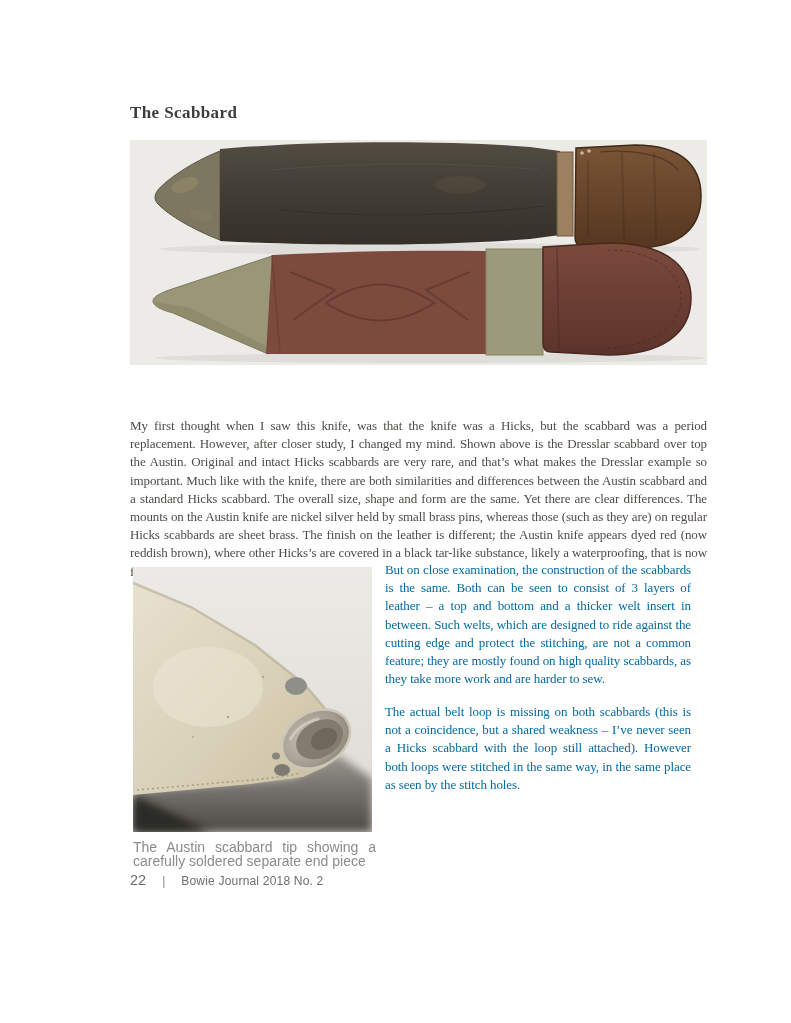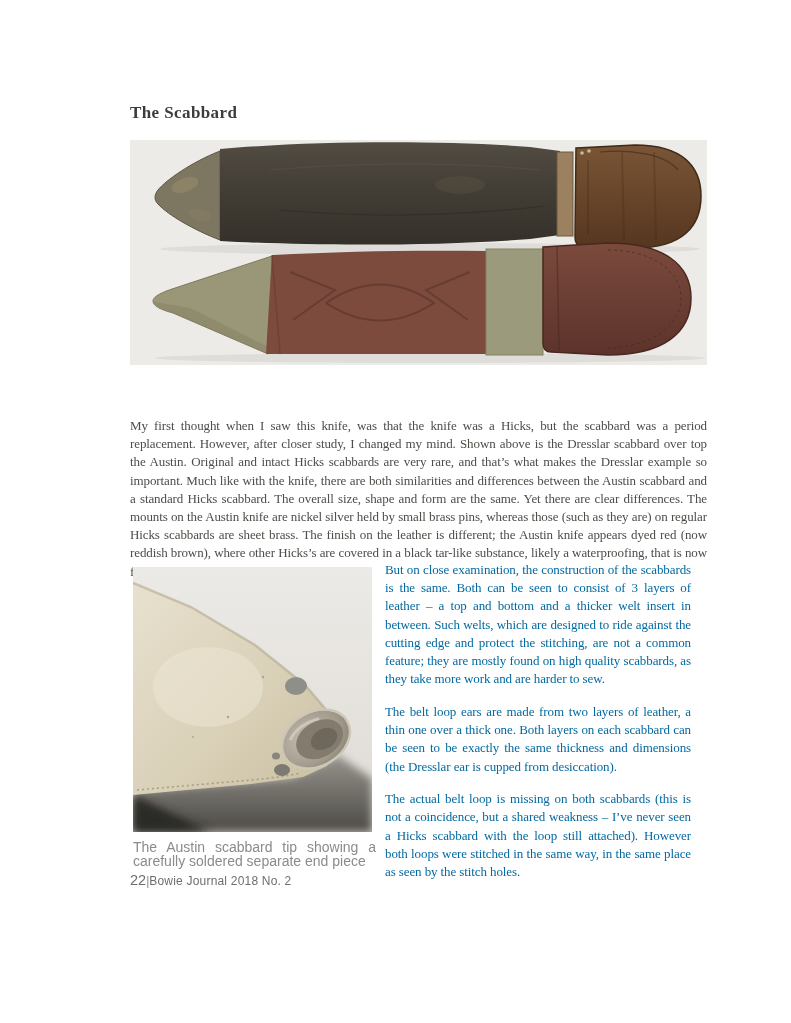--- a/index.html
+++ b/index.html
@@ -44,21 +44,21 @@
   .right-col{
     position:absolute;top:561px;left:385px;width:306px;
     font-size:13px;line-height:18.2px;
     text-align:justify;
     color:#0369a1;
     letter-spacing:-0.1px;
   }
   .right-col p{margin:0 0 14.5px 0;}
   .footer{
     position:absolute;top:872px;left:130px;
-    display:flex;align-items:baseline;gap:0;
+    display:flex;align-items:baseline;gap:16px;
     font-family:"Liberation Sans", sans-serif;
     color:#6e6e6e;
   }
   .footer .pageno{font-size:14.5px;}
   .footer .sep{font-size:12px;color:#8a8a8a;}
   .footer .journal{font-size:12px;letter-spacing:.2px;}
 </style>
 </head>
 <body>
 
@@ -174,21 +174,20 @@
           <ellipse cx="190" cy="176" rx="14" ry="10" fill="#6e675c"></ellipse>
           <path d="M160 160 Q 175 150 196 156" stroke="#d8d2c4" stroke-width="3" fill="none" opacity="0.7"></path>
         </g>
       </svg>
     </div>
     <div class="figure-caption">The Austin scabbard tip showing a carefully soldered separate end piece</div>
   </div>
 
   <div class="right-col">
     <p>But on close examination, the construction of the scabbards is the same. Both can be seen to consist of 3 layers of leather – a top and bottom and a thicker welt insert in between. Such welts, which are designed to ride against the cutting edge and protect the stitching, are not a common feature; they are mostly found on high quality scabbards, as they take more work and are harder to sew.</p>
-    <p>The belt loop ears are made from two layers of leather, a thin one over a thick one. Both layers on each scabbard can be seen to be exactly the same thickness and dimensions (the Dresslar ear is cupped from desiccation).</p>
     <p>The actual belt loop is missing on both scabbards (this is not a coincidence, but a shared weakness – I’ve never seen a Hicks scabbard with the loop still attached). However both loops were stitched in the same way, in the same place as seen by the stitch holes.</p>
   </div>
 
   <div class="footer">
     <span class="pageno">22</span>
     <span class="sep">|</span>
     <span class="journal">Bowie Journal 2018 No. 2</span>
   </div>
 
 </div>

